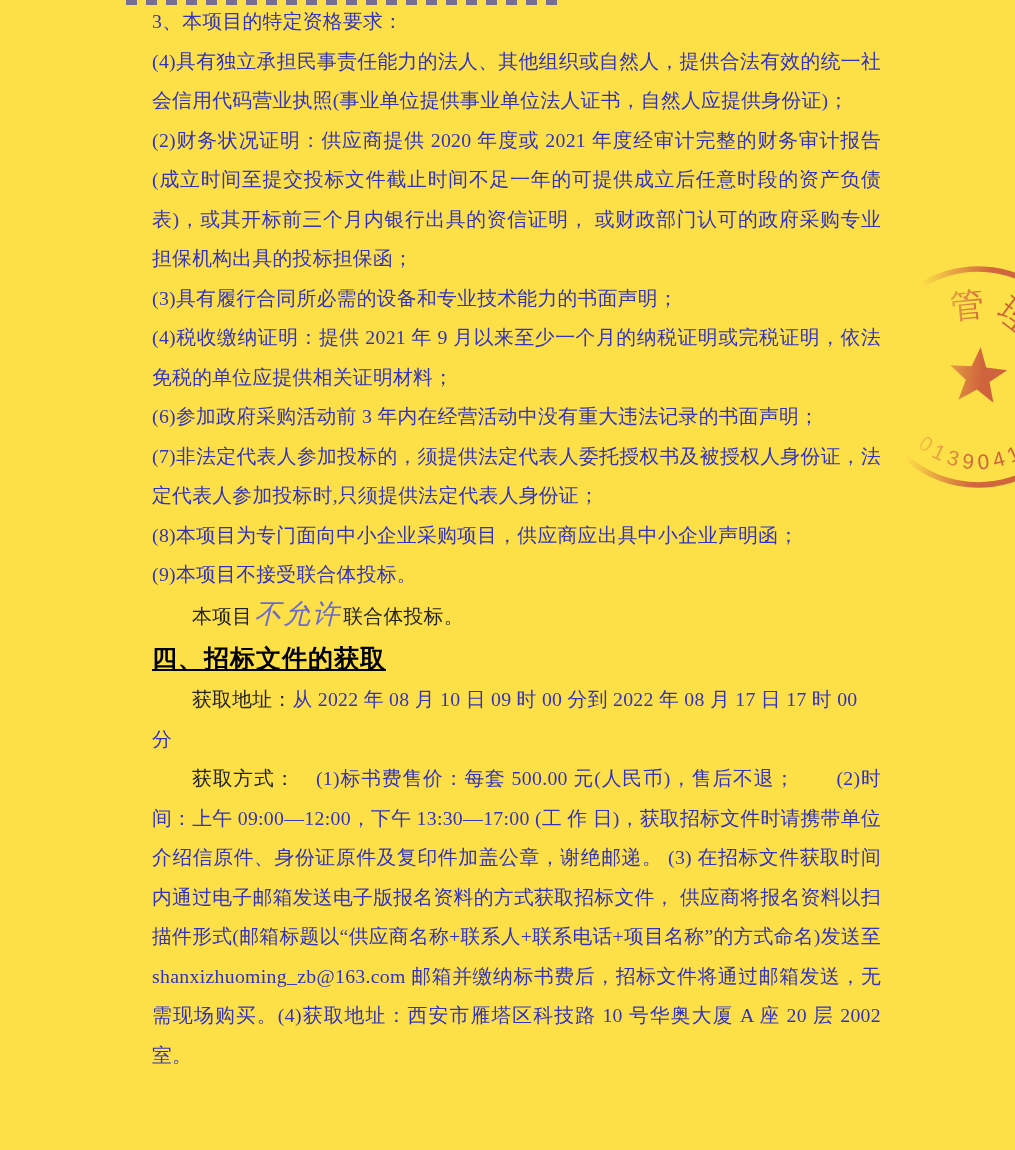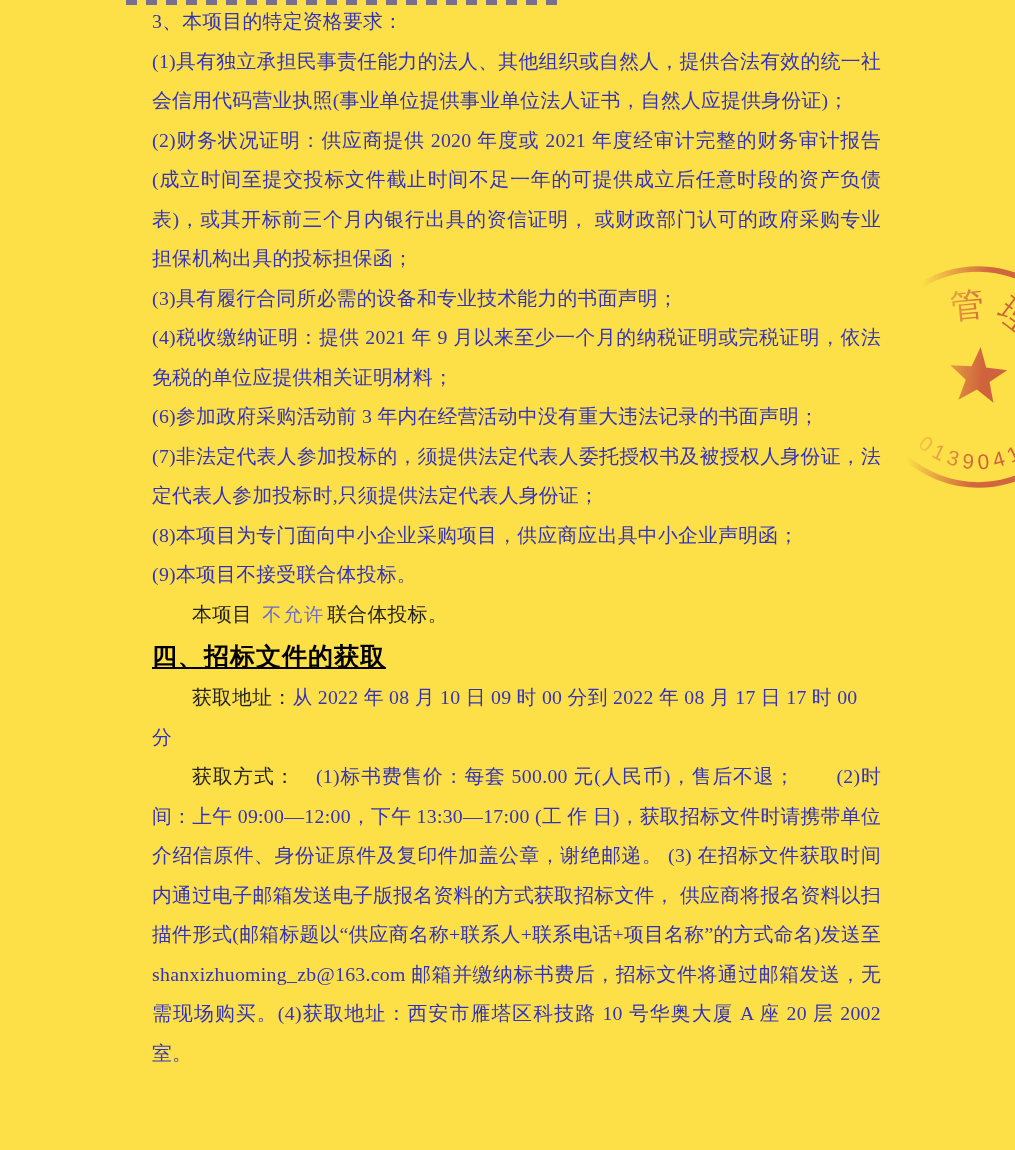--- a/index.html
+++ b/index.html
@@ -30,25 +30,25 @@
   }
   p.body{
     margin:0;padding:0;
     font-size:19.8px;line-height:39.5px;letter-spacing:.3px;
     color:var(--body-blue);
     text-align:justify;
     text-justify:inter-ideograph;
   }
   p.note-line{ text-indent:40px;text-align:left;color:var(--text-black); }
   p.note-line .em-italic{
+    font-style:italic;
     color:var(--em-blue);
-    font-size:19px;
+    font-size:27px;
     letter-spacing:2px;
     padding:0 2px;
-    margin-left:8px;
   }
   p.kv-line{ text-indent:40px; }
   p.kv-line.single{ text-align:left; }
   .label-black{ color:var(--text-black); }
   .value-blue{ color:var(--body-blue); }
   h2.sec{
     margin:0;padding:0;
     font-family:"Liberation Sans","DejaVu Sans",sans-serif;
     font-weight:bold;
     font-size:25px;line-height:44px;
@@ -82,21 +82,21 @@
 </style>
 </head>
 <body>
 
 <div class="page">
 
   <div class="top-clip"></div>
 
   <div class="content">
     <p class="body">3、本项目的特定资格要求：</p>
-    <p class="body">(1)具有独立承担民事责任能力的法人、其他组织或自然人，提供合法有效的统一社会信用代码营业执照(事业单位提供事业单位法人证书，自然人应提供身份证)；</p>
+    <p class="body">(4)具有独立承担民事责任能力的法人、其他组织或自然人，提供合法有效的统一社会信用代码营业执照(事业单位提供事业单位法人证书，自然人应提供身份证)；</p>
     <p class="body">(2)财务状况证明：供应商提供 2020 年度或 2021 年度经审计完整的财务审计报告(成立时间至提交投标文件截止时间不足一年的可提供成立后任意时段的资产负债表)，或其开标前三个月内银行出具的资信证明， 或财政部门认可的政府采购专业担保机构出具的投标担保函；</p>
     <p class="body">(3)具有履行合同所必需的设备和专业技术能力的书面声明；</p>
     <p class="body">(4)税收缴纳证明：提供 2021 年 9 月以来至少一个月的纳税证明或完税证明，依法免税的单位应提供相关证明材料；</p>
     <p class="body">(6)参加政府采购活动前 3 年内在经营活动中没有重大违法记录的书面声明；</p>
     <p class="body">(7)非法定代表人参加投标的，须提供法定代表人委托授权书及被授权人身份证，法定代表人参加投标时,只须提供法定代表人身份证；</p>
     <p class="body">(8)本项目为专门面向中小企业采购项目，供应商应出具中小企业声明函；</p>
     <p class="body">(9)本项目不接受联合体投标。</p>
 
     <p class="body note-line"><span>本项目</span><span class="em-italic">不允许</span><span>联合体投标。</span></p>
 

